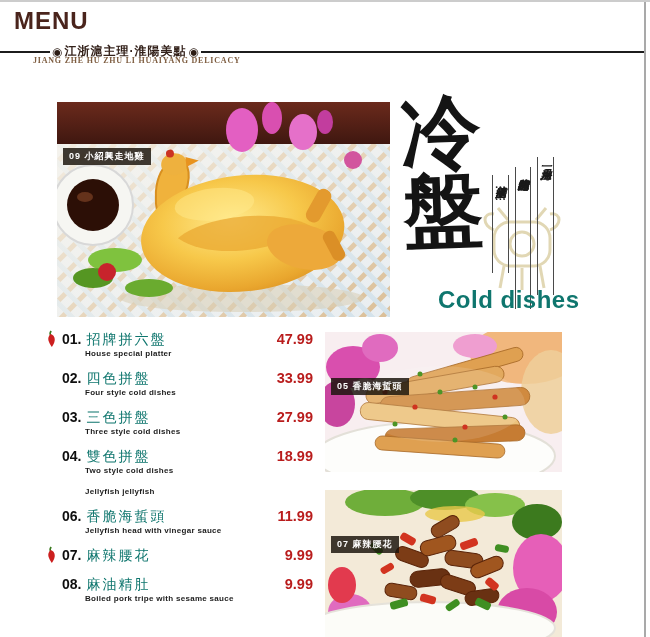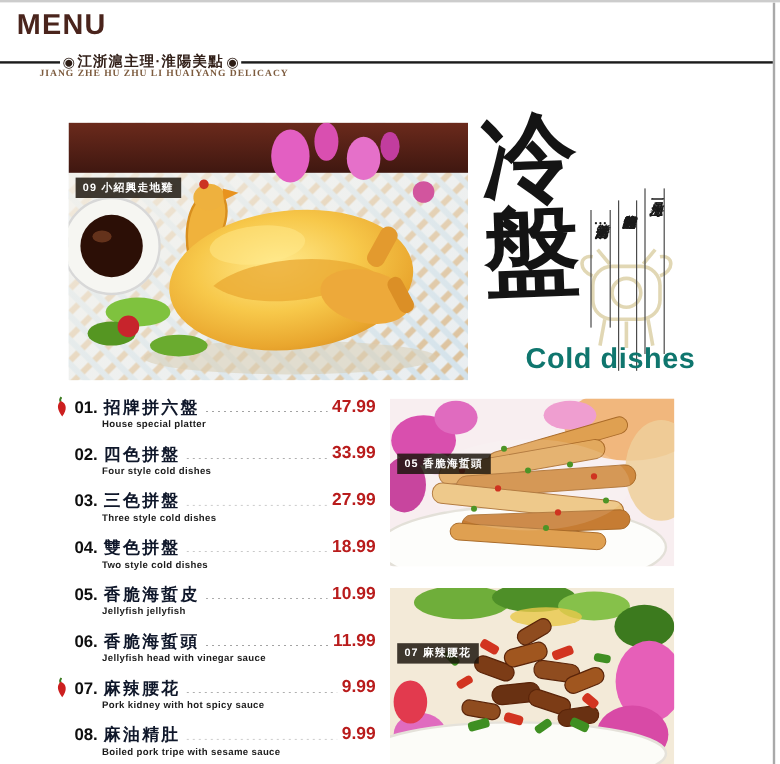--- a/index.html
+++ b/index.html
@@ -48,21 +48,21 @@
   .vcol.c2 { height:142px; margin-top:10px; }
   .vcol.c3 { height:98px; margin-top:18px; }
   .section-en { position:absolute; left:438px; top:284px; font-size:24px; font-weight:800;
     color:#0f766e; letter-spacing:0.5px; }
 
   
   .menu-list { position:absolute; left:45px; top:329px; width:268px; }
   .mi { position:relative; padding-left:17px; margin-bottom:12px; }
   .mi-line { display:flex; height:17px; }
   .mi-num { font-size:14px; font-weight:800; color:#0f0f0f; margin-right:5px; white-space:nowrap; }
-  .mi-name { font-size:14px; font-weight:700; color:#0f172a; letter-spacing:2px; white-space:nowrap; }
+  .mi-name { font-size:14px; font-weight:400; color:#0f766e; letter-spacing:2px; white-space:nowrap; }
   .mi-lead { flex:1; height:12px; margin:0 4px;
     background-image:radial-gradient(circle, #141414 1.1px, transparent 1.4px);
     background-size:5px 12px; background-repeat:repeat-x; background-position:0 7px; }
   .mi-price { font-size:14.5px; font-weight:800; color:#b91c1c; white-space:nowrap; }
   .mi-sub { margin-left:23px; margin-top:1px; font-size:8px; font-weight:700; color:#1c1c1c;
     letter-spacing:0.3px; white-space:nowrap; }
   .chili { position:absolute; left:0; top:-1px; width:13px; height:18px; transform:rotate(-6deg); }
 </style>
 </head>
 <body>
@@ -195,26 +195,20 @@
       <div class="mi-line">
         <span class="mi-num">04.</span>
         <span class="mi-name">雙色拼盤</span>
         <span class="mi-lead"></span>
         <span class="mi-price">18.99</span>
       </div>
       <div class="mi-sub">Two style cold dishes</div>
     </div>
 
     <div class="mi">
-      <div class="mi-line">
-        <span class="mi-num">05.</span>
-        <span class="mi-name">香脆海蜇皮</span>
-        <span class="mi-lead"></span>
-        <span class="mi-price">10.99</span>
-      </div>
       <div class="mi-sub">Jellyfish jellyfish</div>
     </div>
 
     <div class="mi">
       <div class="mi-line">
         <span class="mi-num">06.</span>
         <span class="mi-name">香脆海蜇頭</span>
         <span class="mi-lead"></span>
         <span class="mi-price">11.99</span>
       </div>
@@ -225,21 +219,20 @@
       <svg class="chili" viewBox="0 0 13 18">
         <path d="M7 1 C5 3 6 5 6 5" stroke="#3a7a1f" stroke-width="1.6" fill="none"></path>
         <path d="M6 4 C11 6 11 12 6 17 C4 13 1 8 6 4 Z" fill="#cc1f1f"></path>
       </svg>
       <div class="mi-line">
         <span class="mi-num">07.</span>
         <span class="mi-name">麻辣腰花</span>
         <span class="mi-lead"></span>
         <span class="mi-price">9.99</span>
       </div>
-      <div class="mi-sub">Pork kidney with hot spicy sauce</div>
     </div>
 
     <div class="mi">
       <div class="mi-line">
         <span class="mi-num">08.</span>
         <span class="mi-name">麻油精肚</span>
         <span class="mi-lead"></span>
         <span class="mi-price">9.99</span>
       </div>
       <div class="mi-sub">Boiled pork tripe with sesame sauce</div>

